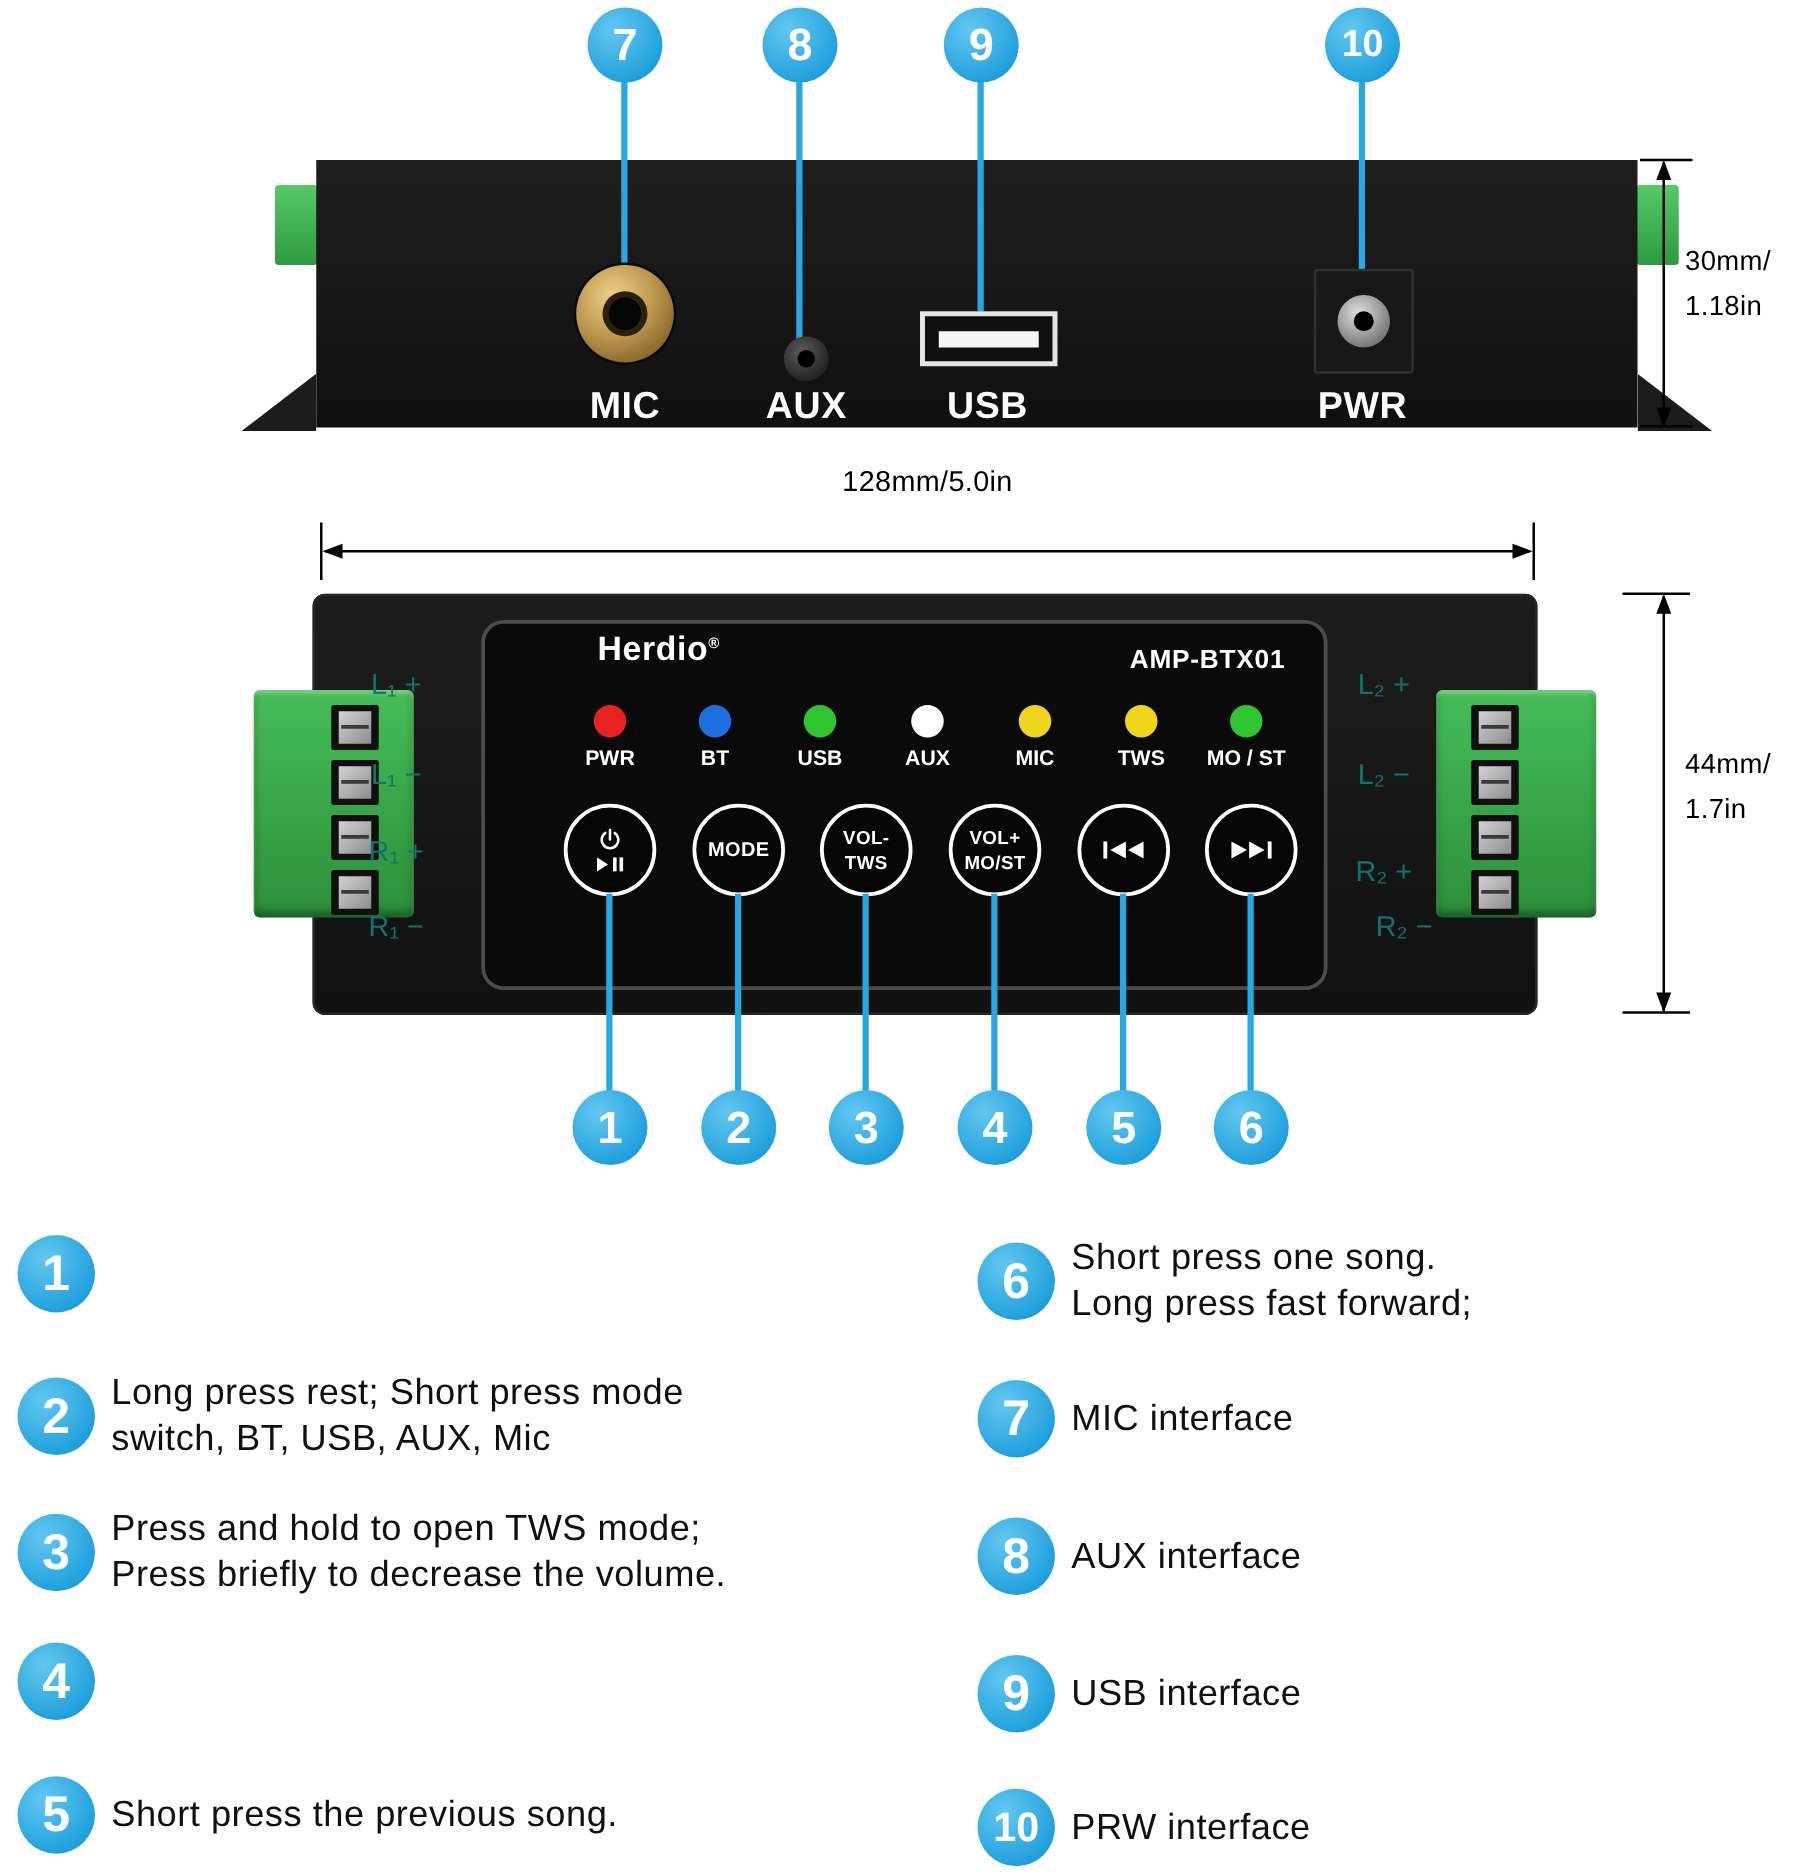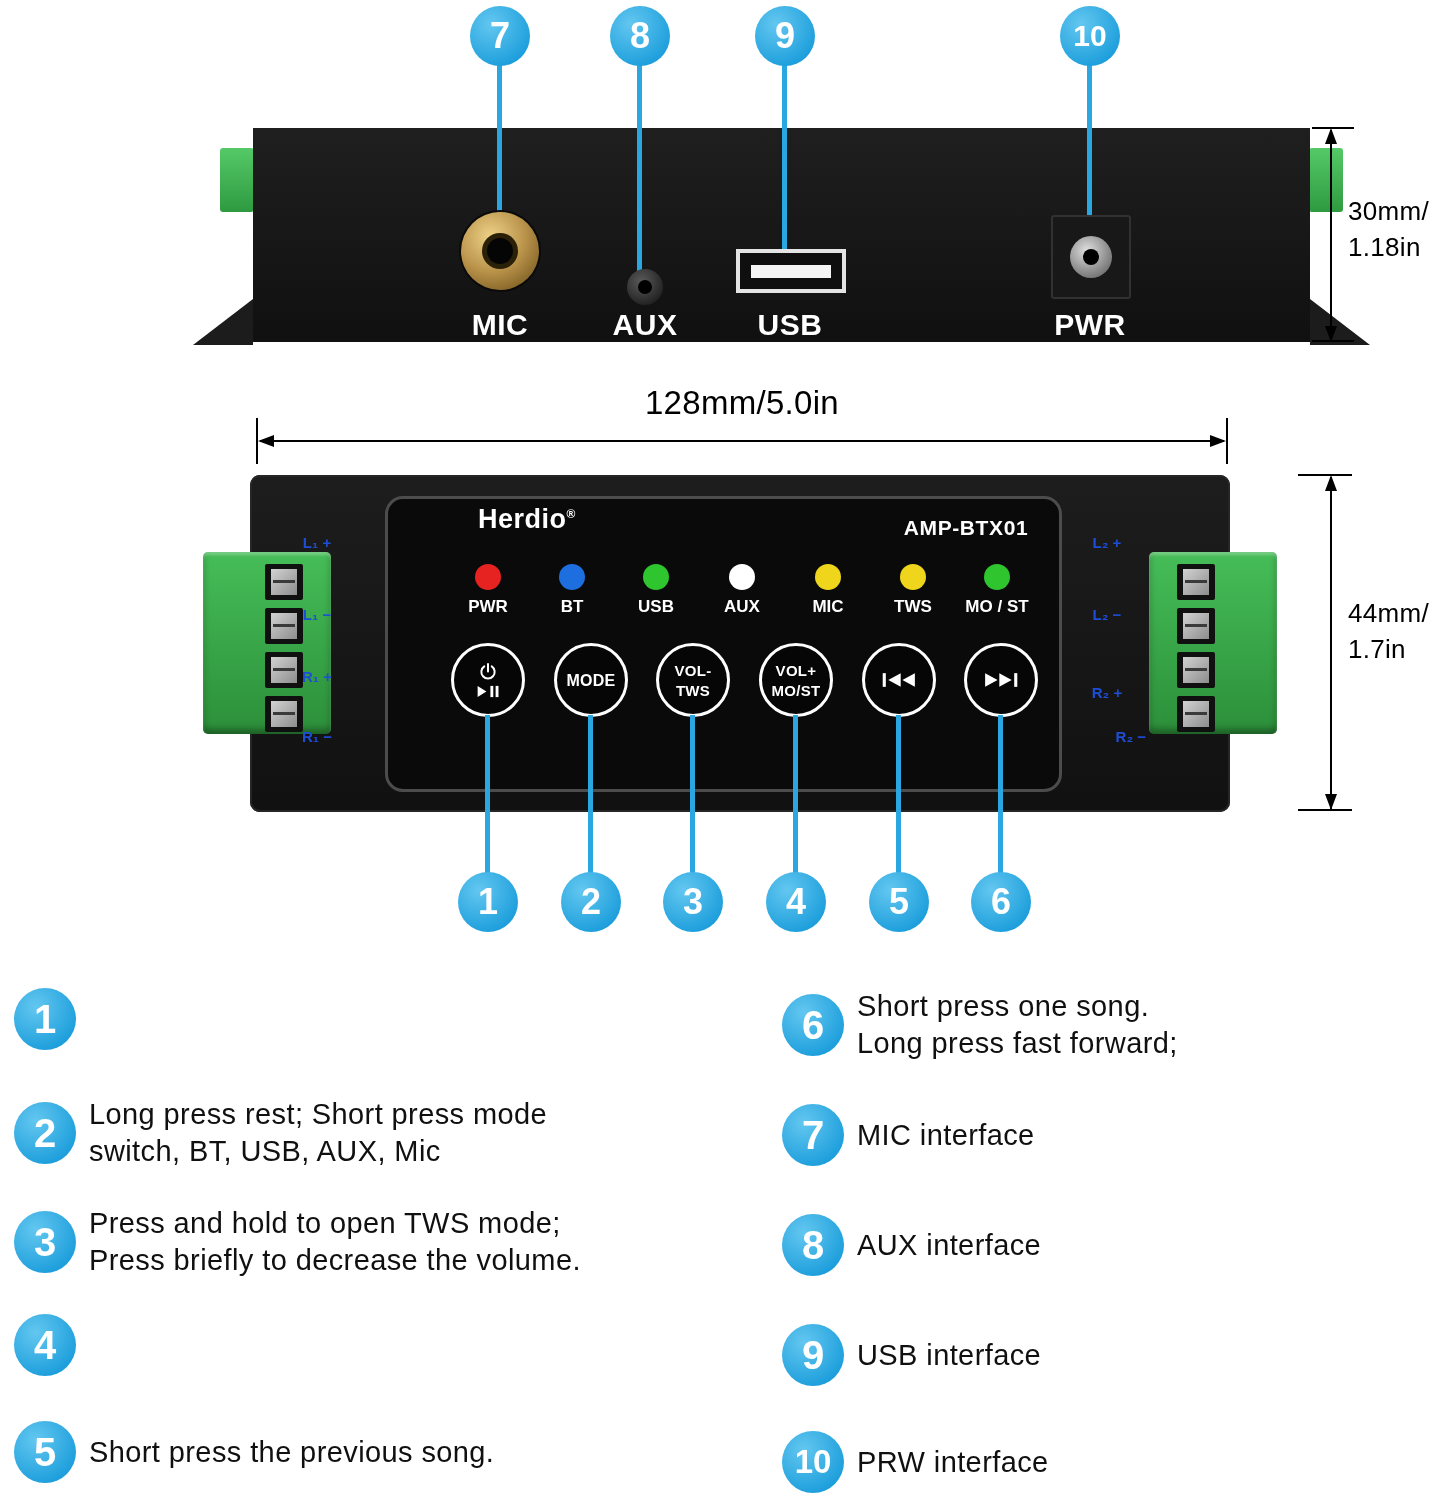--- a/index.html
+++ b/index.html
@@ -21,21 +21,21 @@
   
   .dim-v { position:absolute; width:2px; background:#000; }
   .dim-h { position:absolute; height:2px; background:#000; }
   .tick-h { position:absolute; height:2px; background:#000; }
   .tick-v { position:absolute; width:2px; background:#000; }
   .arr { position:absolute; width:0; height:0; }
   .arr-up   { border-left:6px solid transparent; border-right:6px solid transparent; border-bottom:16px solid #000; }
   .arr-down { border-left:6px solid transparent; border-right:6px solid transparent; border-top:16px solid #000; }
   .arr-left { border-top:6px solid transparent; border-bottom:6px solid transparent; border-right:16px solid #000; }
   .arr-right{ border-top:6px solid transparent; border-bottom:6px solid transparent; border-left:16px solid #000; }
-  .dim-text { position:absolute; font-size:26px; color:#000; letter-spacing:0.3px; }
+  .dim-text { position:absolute; font-size:22px; color:#000; letter-spacing:0.3px; }
 
   
   .top-body { left:253px; top:128px; width:1057px; height:214px;
     background:linear-gradient(180deg,#1f1f1f,#101010); z-index:1; }
   .clip { position:absolute; width:34px; height:64px; border-radius:3px;
     background:linear-gradient(180deg,#55c968,#2e9a40); z-index:0; }
   .flange { position:absolute; width:60px; height:46px; background:#1c1c1c; z-index:0; }
   .flange-l { clip-path:polygon(100% 0, 100% 100%, 0 100%); }
   .flange-r { clip-path:polygon(0 0, 100% 100%, 0 100%); }
 
@@ -70,22 +70,22 @@
   .tscrew { width:26px; height:26px; background:linear-gradient(135deg,#d2d2d2,#8d8d8d); position:relative; }
   .tscrew::after { content:""; position:absolute; left:2px; right:2px; top:11px; height:3px; background:#3a3a3a; }
 
   .inner-panel { left:385px; top:496px; width:677px; height:296px; border:3px solid #4c4c4c;
     border-radius:18px; background:#0a0a0a; z-index:2; }
   .brand { left:447px; top:504px; width:160px; text-align:center; color:#fff;
     font-size:27px; font-weight:bold; letter-spacing:0.5px; z-index:3; }
   .brand sup { font-size:12px; }
   .model { left:866px; top:516px; width:200px; text-align:center; color:#fff;
     font-size:21px; font-weight:bold; letter-spacing:0.6px; z-index:3; }
-  .tlabel { position:absolute; width:78px; text-align:center; color:#1d4ed8;
-    font-size:15px; font-weight:bold; z-index:3; }
+  .tlabel { position:absolute; width:78px; text-align:center; color:#0f766e;
+    font-size:23px; font-weight:normal; z-index:3; }
 
   .led-group { position:absolute; top:564px; width:90px; display:flex; flex-direction:column;
     align-items:center; z-index:3; }
   .led { width:26px; height:26px; border-radius:50%; }
   .led-label { margin-top:7px; color:#fff; font-size:17px; font-weight:bold; white-space:nowrap; }
 
   .btn { position:absolute; top:643px; width:74px; height:74px; border:3px solid #fff; border-radius:50%;
     background:#060606; display:flex; flex-direction:column; align-items:center; justify-content:center;
     gap:3px; color:#fff; z-index:3; }
   .btn-line { font-size:15px; font-weight:bold; line-height:17px; letter-spacing:0.3px; }
@@ -142,21 +142,21 @@
   <div class="port-label" style="left:1035px; top:308px;">PWR</div>
 
   <div class="tick-h" style="left:1312px; top:127px; width:42px;"></div>
   <div class="tick-h" style="left:1312px; top:340px; width:42px;"></div>
   <div class="dim-v" style="left:1330px; top:130px; height:210px;"></div>
   <div class="arr arr-up" style="left:1325px; top:128px;"></div>
   <div class="arr arr-down" style="left:1325px; top:326px;"></div>
   <div class="dim-text" style="left:1348px; top:196px;">30mm/</div>
   <div class="dim-text" style="left:1348px; top:232px;">1.18in</div>
 
-  <div class="dim-text" style="left:542px; top:384px; width:400px; text-align:center; font-size:33px;">128mm/5.0in</div>
+  <div class="dim-text" style="left:542px; top:372px; width:400px; text-align:center; font-size:23px;">128mm/5.0in</div>
   <div class="tick-v" style="left:256px; top:418px; height:46px;"></div>
   <div class="tick-v" style="left:1226px; top:418px; height:46px;"></div>
   <div class="dim-h" style="left:260px; top:440px; width:964px;"></div>
   <div class="arr arr-left" style="left:258px; top:435px;"></div>
   <div class="arr arr-right" style="left:1210px; top:435px;"></div>
 
   <div class="abs front-body"></div>
 
   <div class="tblock" style="left:203px; top:552px;">
     <div class="thole" style="left:62px; top:12px;">

